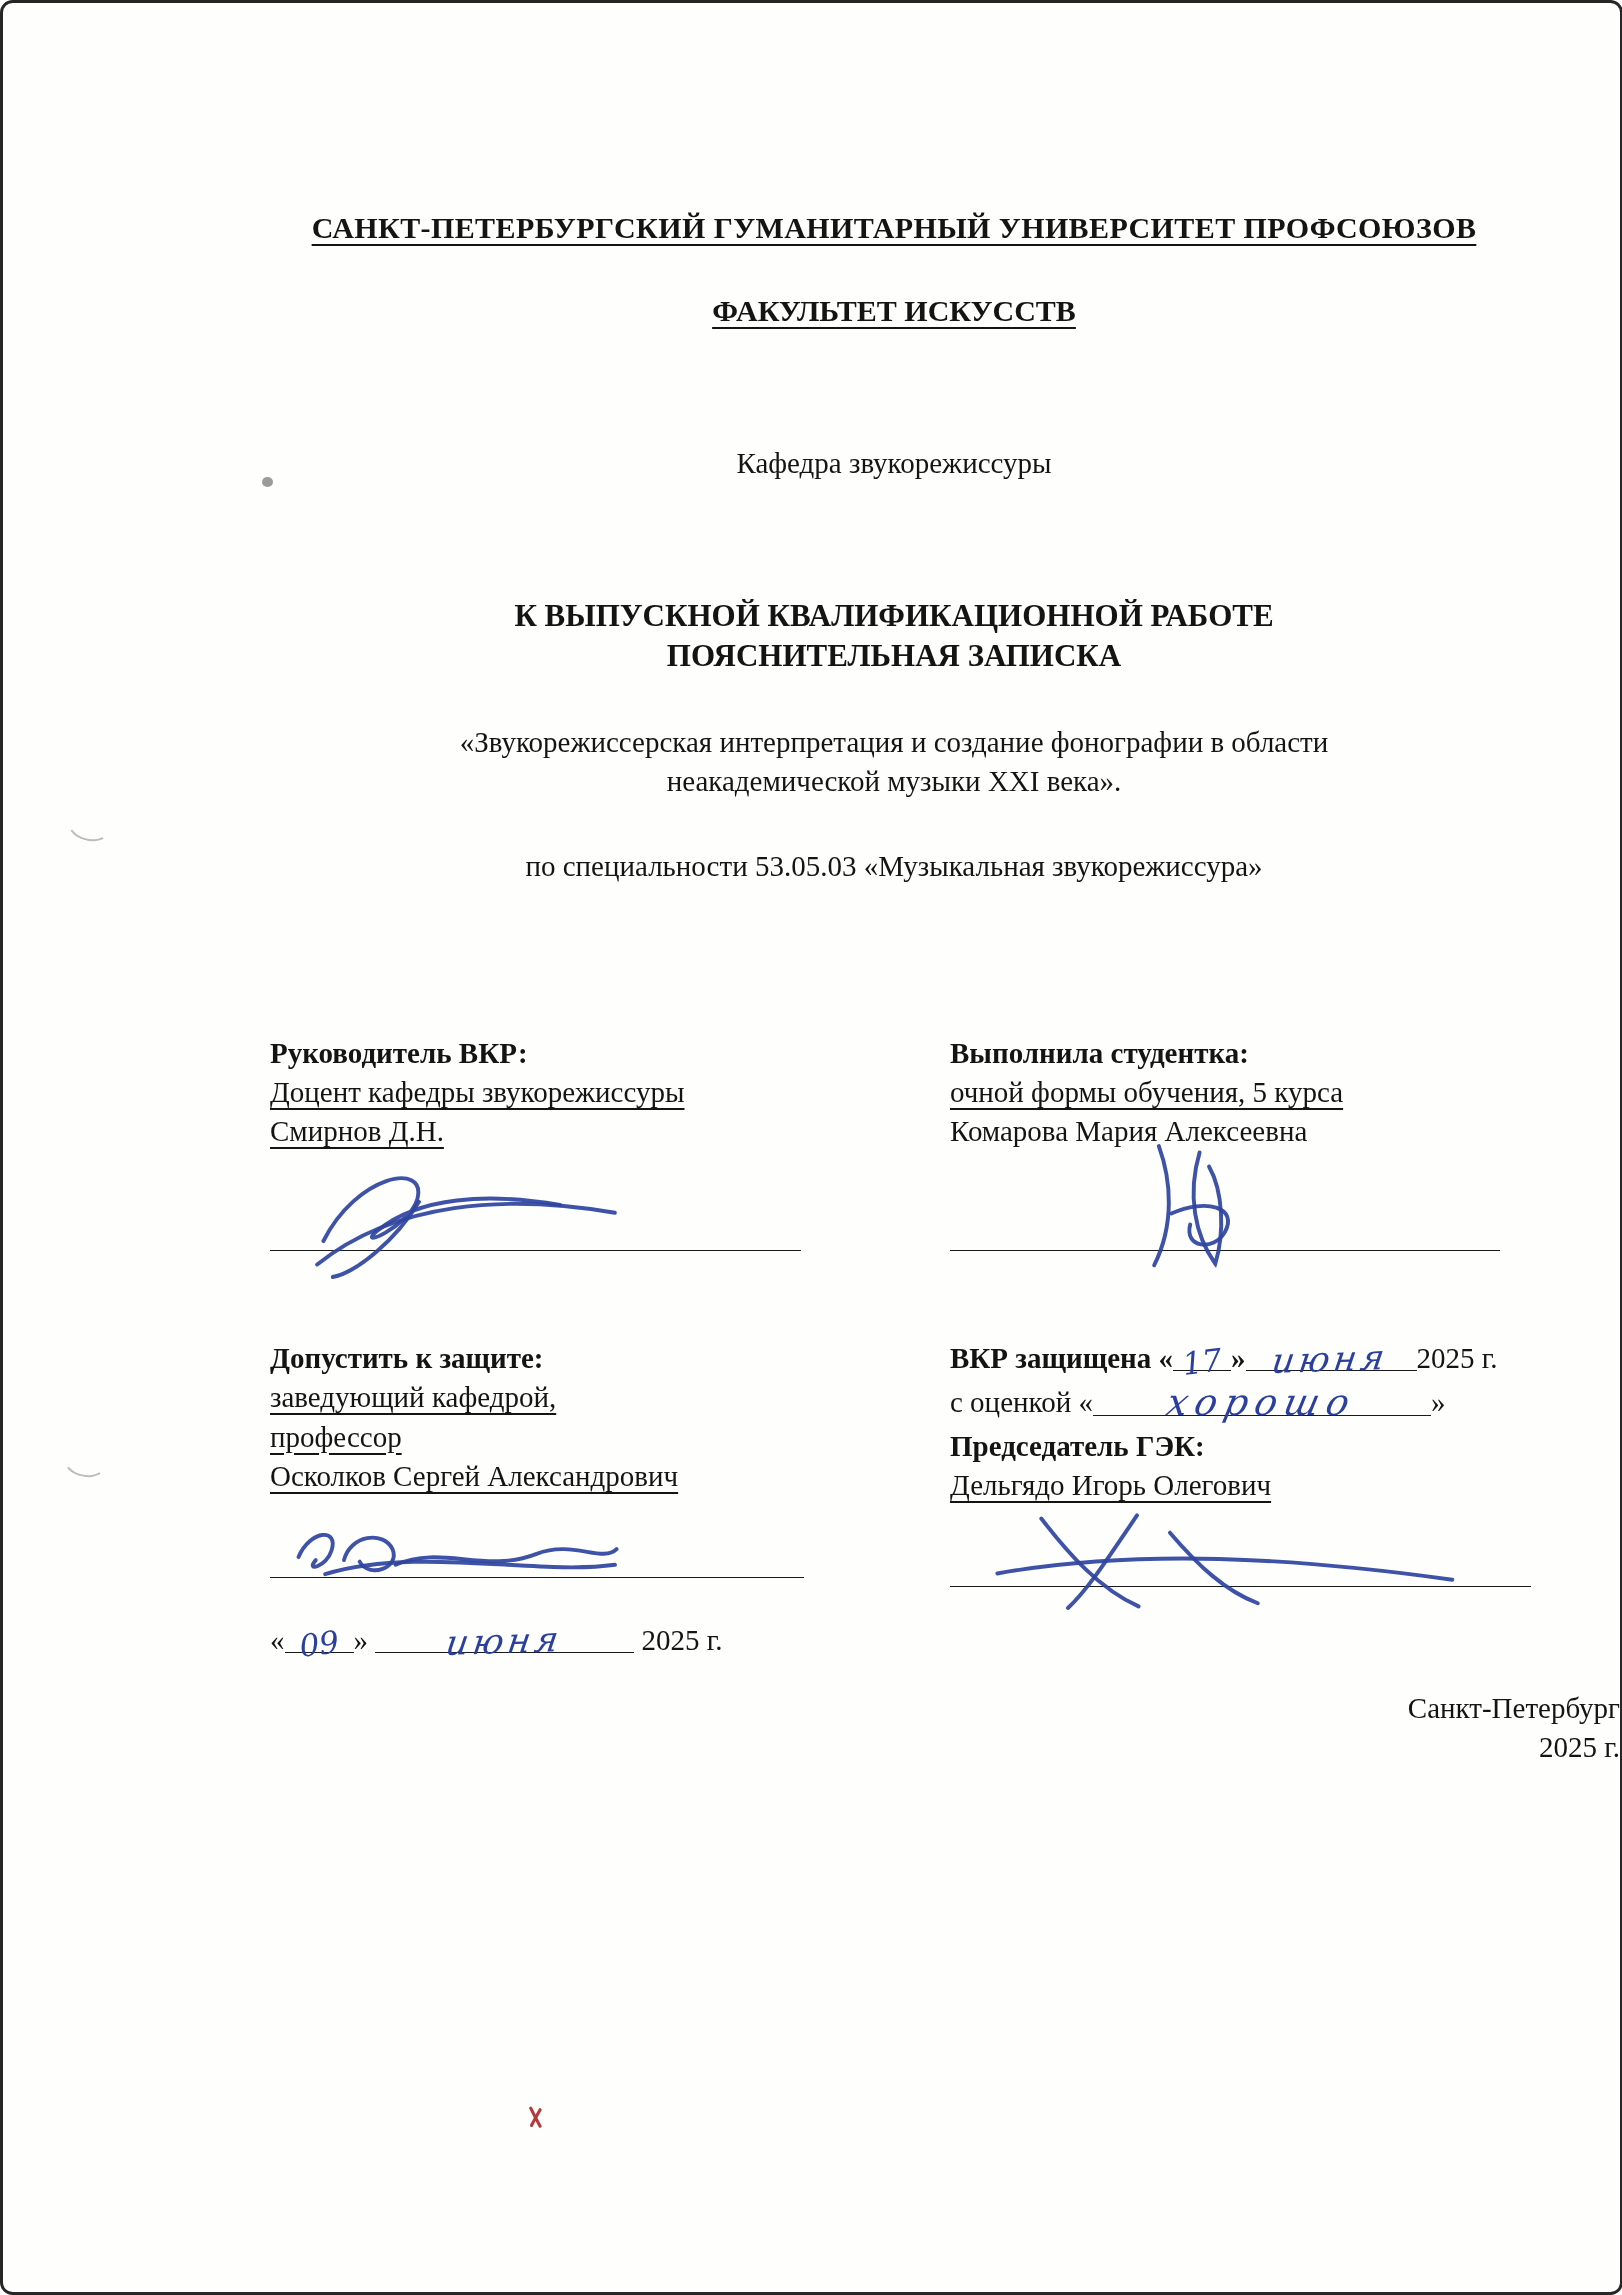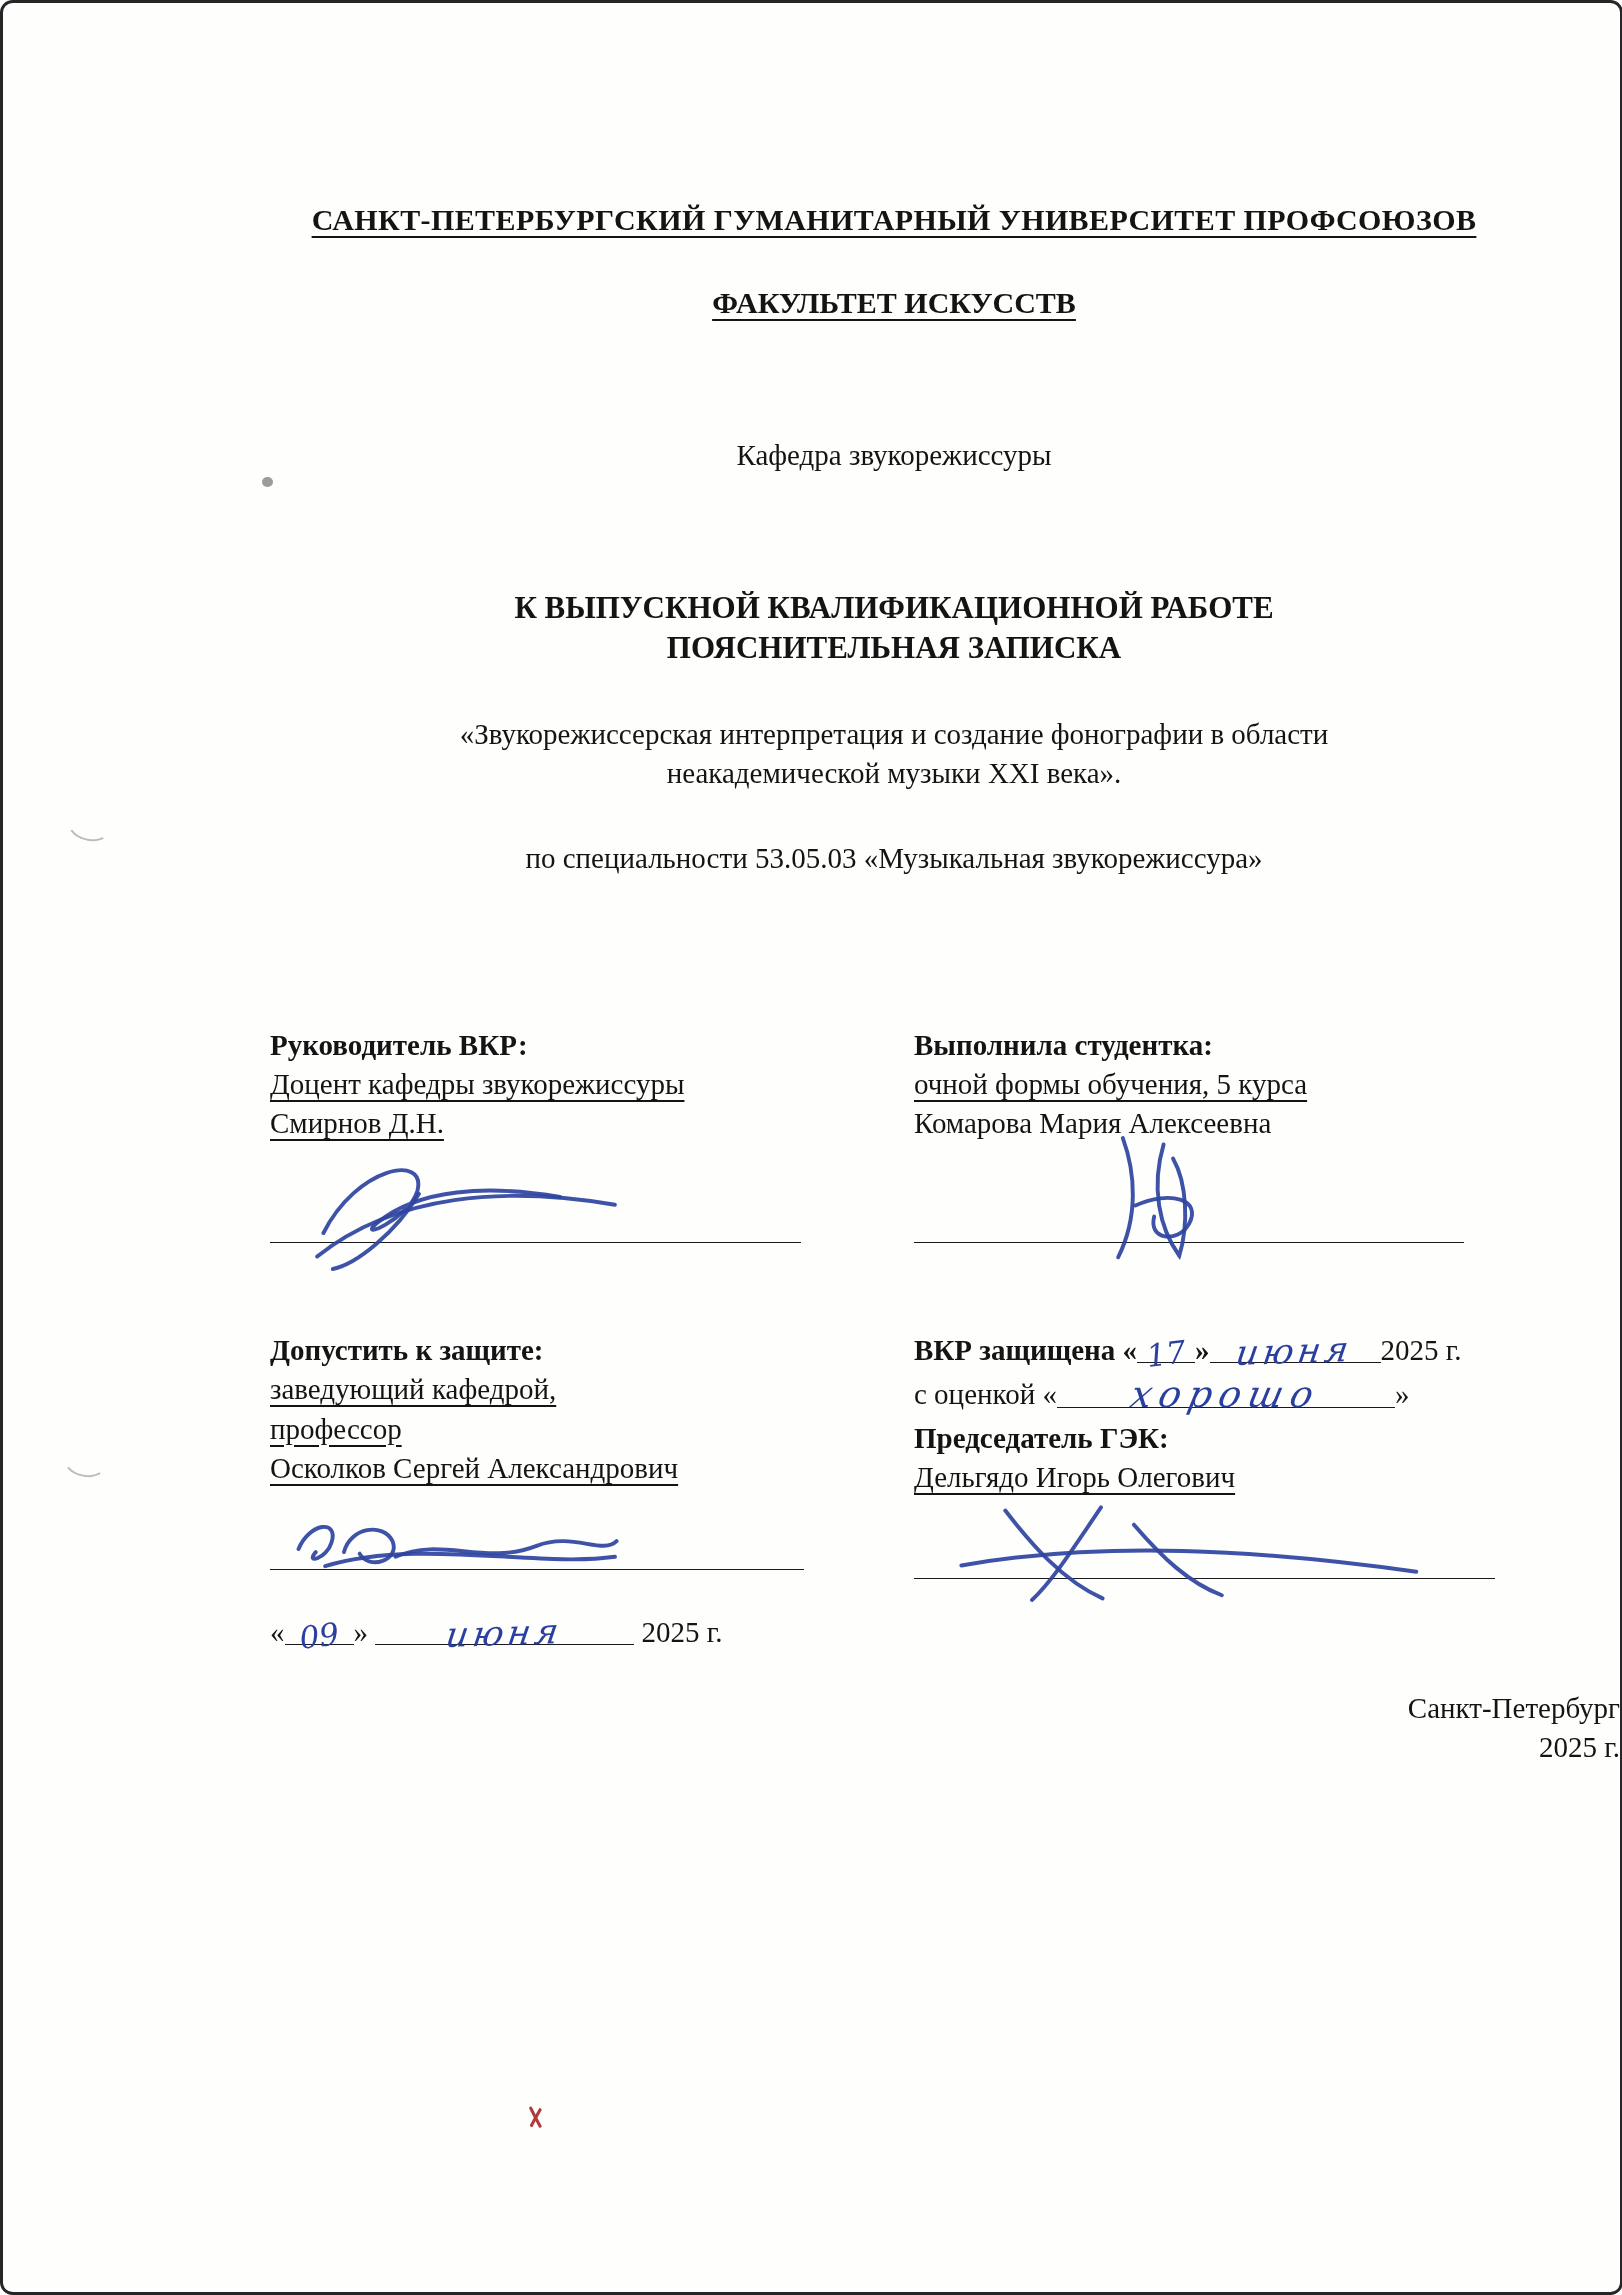--- a/index.html
+++ b/index.html
@@ -5,35 +5,35 @@
   * { margin:0; padding:0; box-sizing:border-box; }
   html,body { background:#ffffff; }
   body { width:1623px; height:2295px; font-family:"Liberation Serif", serif; color:#141414; }
 
   .page {
     position:relative;
     width:1623px; height:2295px;
     background:#fefefc;
     border:3.9px solid #262626;
     border-radius:12.6px;
-    padding:8px 102px 0 267px;
+    padding:16px 102px 0 267px;
     overflow:hidden;
   }
 
   .center { text-align:center; }
   .u { text-decoration:underline; text-decoration-thickness:1.6px; text-underline-offset:5.5px; }
 
   .uni   { margin-top:192px; font-size:30px; font-weight:bold; letter-spacing:0.4px; }
   .fac   { margin-top:49px;  font-size:30px; font-weight:bold; }
   .dept  { margin-top:119px; font-size:29px; }
   .doc-title { margin-top:116px; font-size:31px; font-weight:bold; line-height:1.3; }
   .quote { margin-top:46px; font-size:29px; line-height:1.35; }
   .spec  { margin-top:49px; font-size:29px; }
 
-  .cols { display:flex; margin-top:151px; }
+  .cols { display:flex; margin-top:151px;gap:36px; }
   .col-left  { width:644px; flex:0 0 644px; }
   .col-right { flex:1 1 auto; }
   .cols2 { margin-top:88px; }
 
   .tline { font-size:29px; line-height:1.35; }
   .lbl { font-weight:bold; }
 
   .sigline {
     position:relative;
     border-bottom:1.6px solid #1a1a1a;

